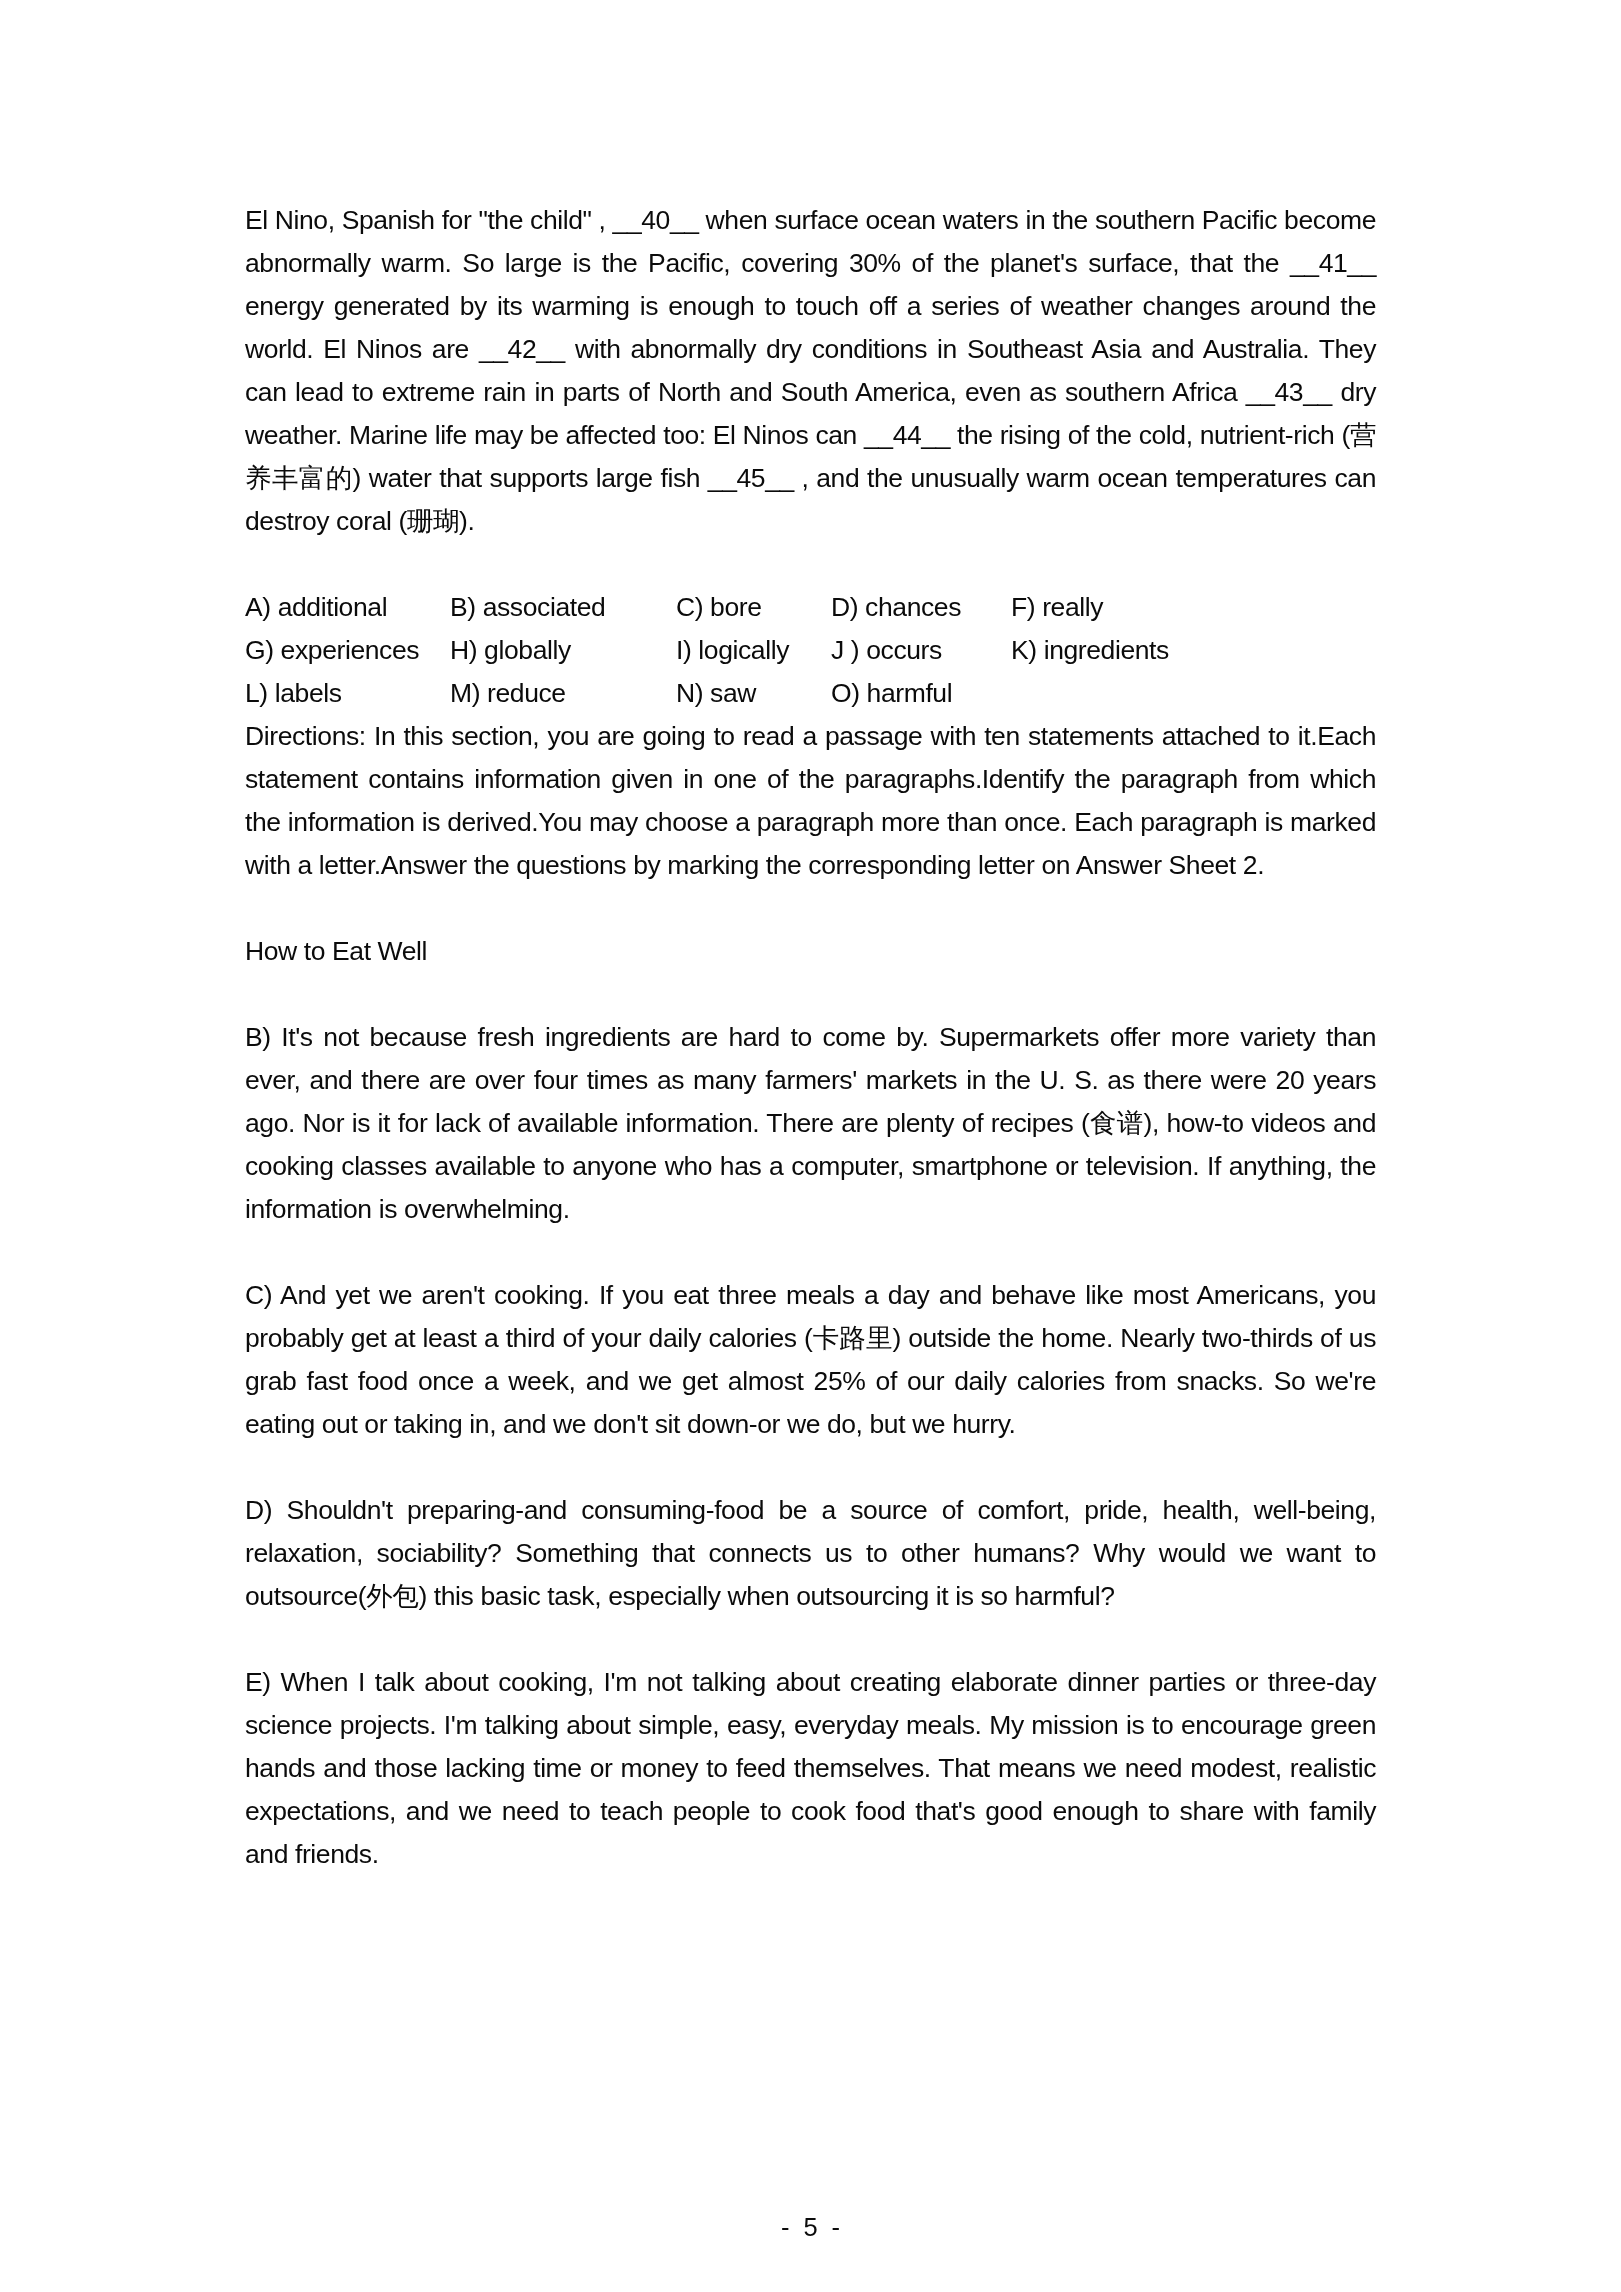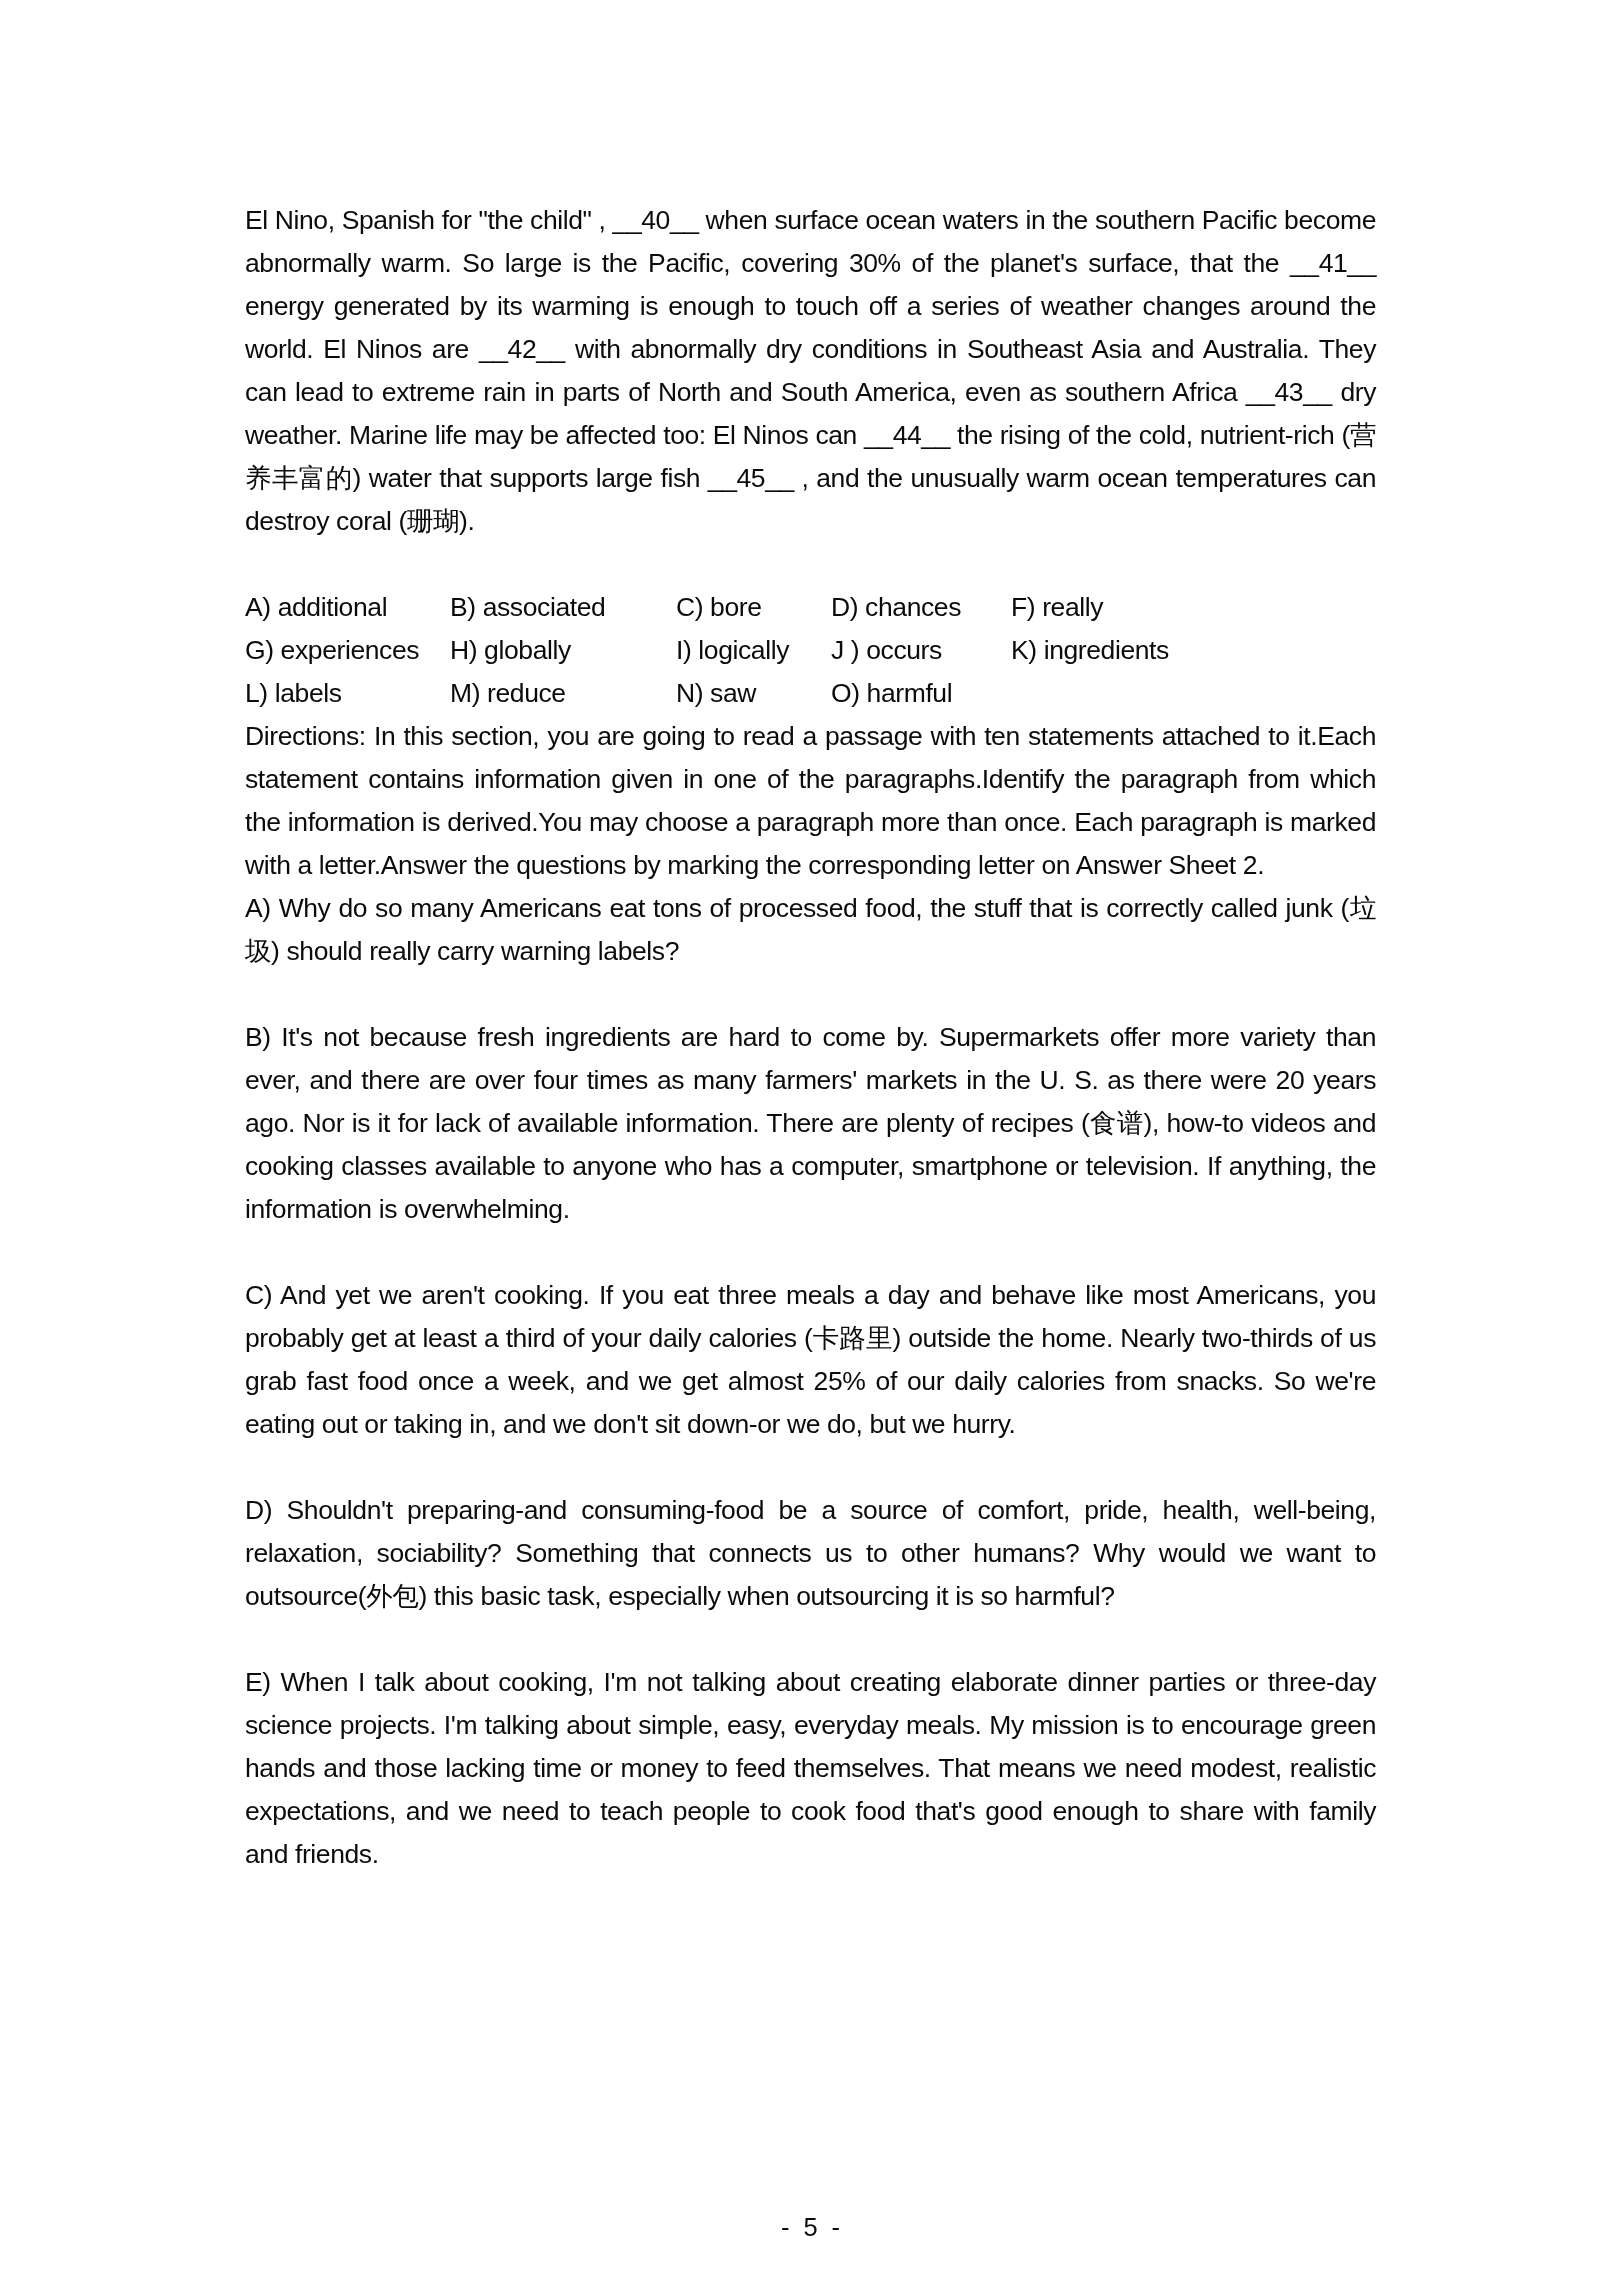--- a/index.html
+++ b/index.html
@@ -82,21 +82,21 @@
       <span class="opt">J ) occurs</span>
       <span class="opt">K) ingredients</span>
       <span class="opt">L) labels</span>
       <span class="opt">M) reduce</span>
       <span class="opt">N) saw</span>
       <span class="opt">O) harmful</span>
     </div>
 
     <p class="para">Directions: In this section, you are going to read a passage with ten statements attached to it.Each statement contains information given in one of the paragraphs.Identify the paragraph from which the information is derived.You may choose a paragraph more than once. Each paragraph is marked with a letter.Answer the questions by marking the corresponding letter on Answer Sheet 2.</p>
 
-    <p class="para">A) Why do so many Americans eat tons of processed food, the stuff that is correctly called junk (垃圾) should really carry warning labels?</p>
+    <p class="para passage-title">How to Eat Well</p>
     <p class="para block-gap">B) It's not because fresh ingredients are hard to come by. Supermarkets offer more variety than ever, and there are over four times as many farmers' markets in the U. S. as there were 20 years ago. Nor is it for lack of available information. There are plenty of recipes (食谱), how-to videos and cooking classes available to anyone who has a computer, smartphone or television. If anything, the information is overwhelming.</p>
     <p class="para block-gap">C) And yet we aren't cooking. If you eat three meals a day and behave like most Americans, you probably get at least a third of your daily calories (卡路里) outside the home. Nearly two-thirds of us grab fast food once a week, and we get almost 25% of our daily calories from snacks. So we're eating out or taking in, and we don't sit down-or we do, but we hurry.</p>
     <p class="para block-gap">D) Shouldn't preparing-and consuming-food be a source of comfort, pride, health, well-being, relaxation, sociability? Something that connects us to other humans? Why would we want to outsource(外包) this basic task, especially when outsourcing it is so harmful?</p>
     <p class="para block-gap">E) When I talk about cooking, I'm not talking about creating elaborate dinner parties or three-day science projects. I'm talking about simple, easy, everyday meals. My mission is to encourage green hands and those lacking time or money to feed themselves. That means we need modest, realistic expectations, and we need to teach people to cook food that's good enough to share with family and friends.</p>
 
   </div>
 
   <div class="page-number">- 5 -</div>
 </div>
 

